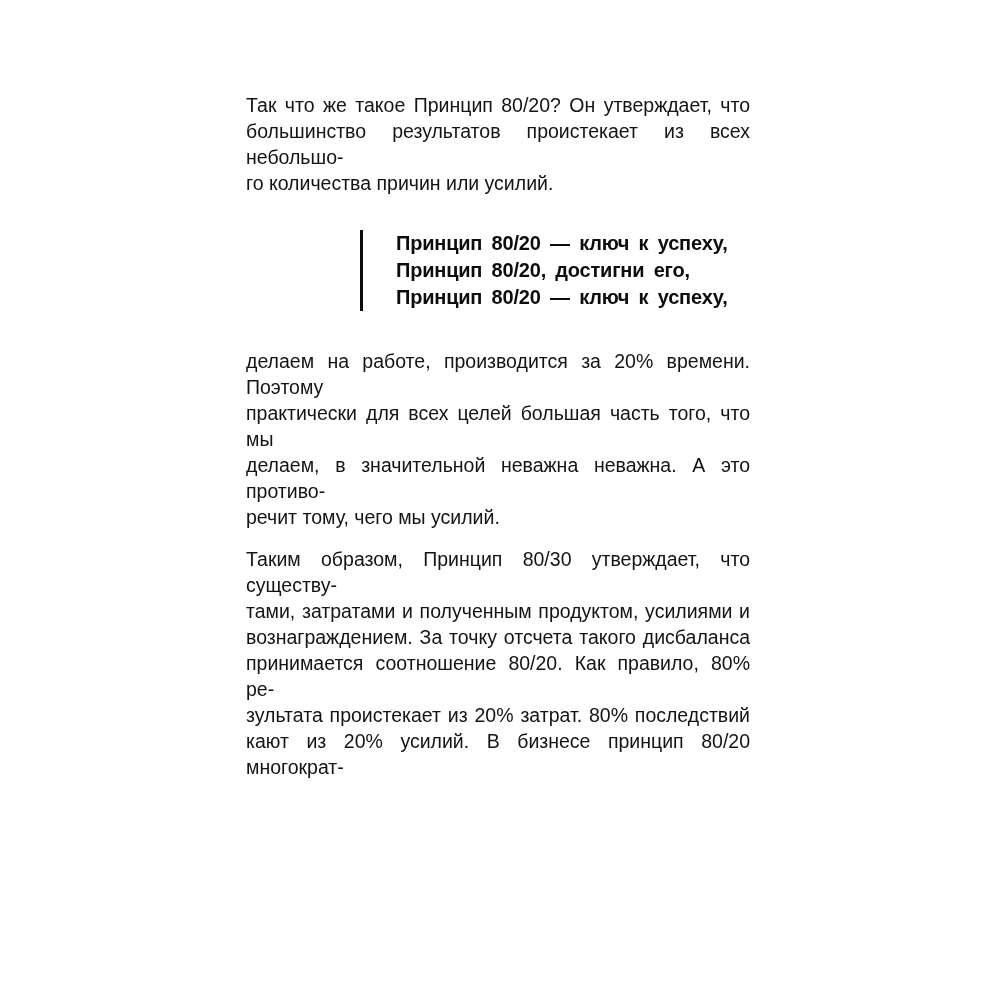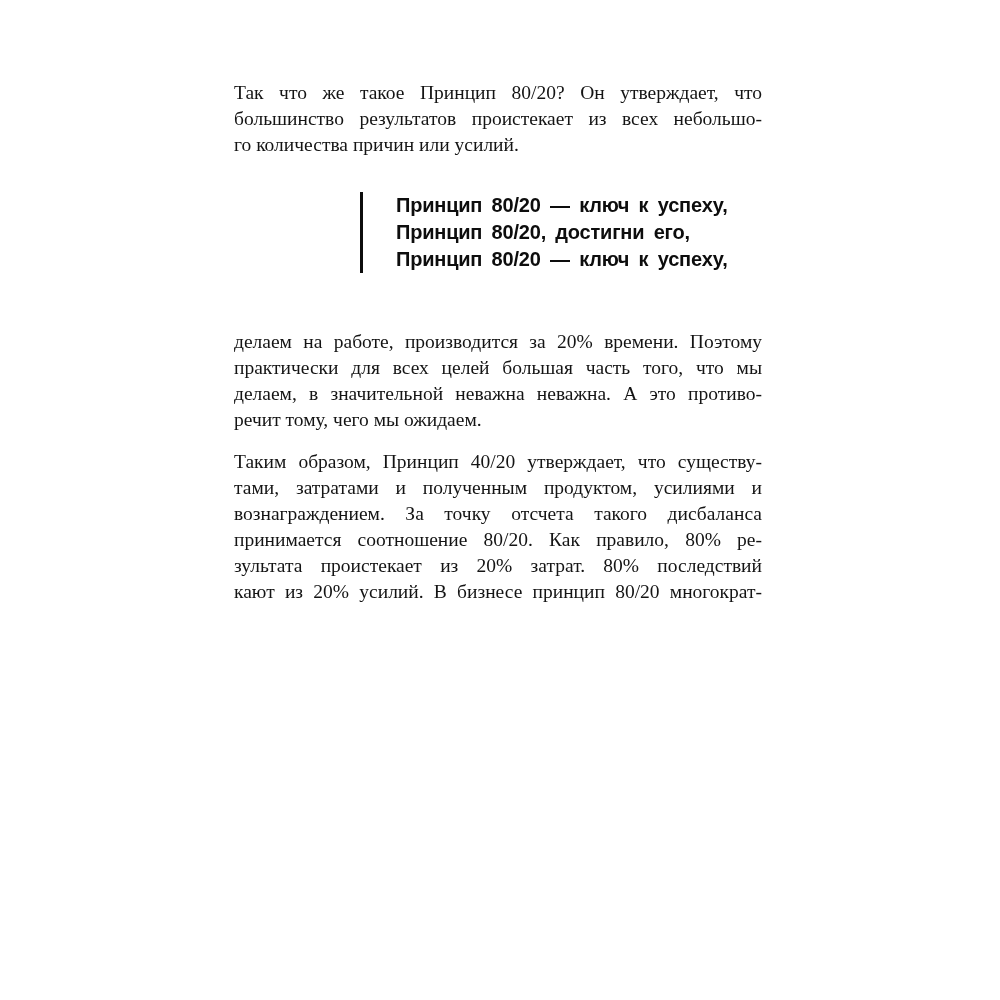--- a/index.html
+++ b/index.html
@@ -14,38 +14,38 @@
     background: #ffffff;
     overflow: hidden;
   }
   .content {
     position: absolute;
     left: 230px;
     top: 76px;
     width: 536px;
   }
   .para {
-    margin: 4px;
+    margin: 16px;
     color: #141414;
-    font-family: Liberation Serif, serif;
+    font-family: Liberation Sans, sans-serif;
     font-size: 19.5px;
     line-height: 26px;
   }
   .para .line {
     text-align: justify;
     text-align-last: justify;
   }
   .para .line.last {
     text-align: justify;
     text-align-last: auto;
   }
   .quote {
     border-left: 3px solid #0d0d0d;
     padding-left: 33px;
-    margin: 34px 0 56px 130px;
+    margin: 34px 0 37px 130px;
   }
   .quote .line {
     color: #0d0d0d;
     font-family: "Liberation Sans", sans-serif;
     font-weight: bold;
     font-size: 20px;
     line-height: 27px;
     letter-spacing: -0.2px;
     word-spacing: 4px;
     white-space: nowrap;
@@ -66,24 +66,24 @@
       </div>
       <div class="quote block-1">
         <div class="line">Принцип 80/20 — ключ к успеху,</div>
         <div class="line">Принцип 80/20, достигни его,</div>
         <div class="line">Принцип 80/20 — ключ к успеху,</div>
       </div>
       <div class="para block-2">
         <div class="line">делаем на работе, производится за 20% времени. Поэтому</div>
         <div class="line">практически для всех целей большая часть того, что мы</div>
         <div class="line">делаем, в значительной неважна неважна. А это противо-</div>
-        <div class="line last">речит тому, чего мы ожидаем.</div>
+        <div class="line last">речит тому, чего мы усилий.</div>
       </div>
       <div class="para block-3">
-        <div class="line">Таким образом, Принцип 40/20 утверждает, что существу-</div>
+        <div class="line">Таким образом, Принцип 80/30 утверждает, что существу-</div>
         <div class="line">тами, затратами и полученным продуктом, усилиями и</div>
         <div class="line">вознаграждением. За точку отсчета такого дисбаланса</div>
         <div class="line">принимается соотношение 80/20. Как правило, 80% ре-</div>
         <div class="line">зультата проистекает из 20% затрат. 80% последствий</div>
         <div class="line">кают из 20% усилий. В бизнесе принцип 80/20 многократ-</div>
       </div>
     </main>
 </div>
 
 </body></html>

